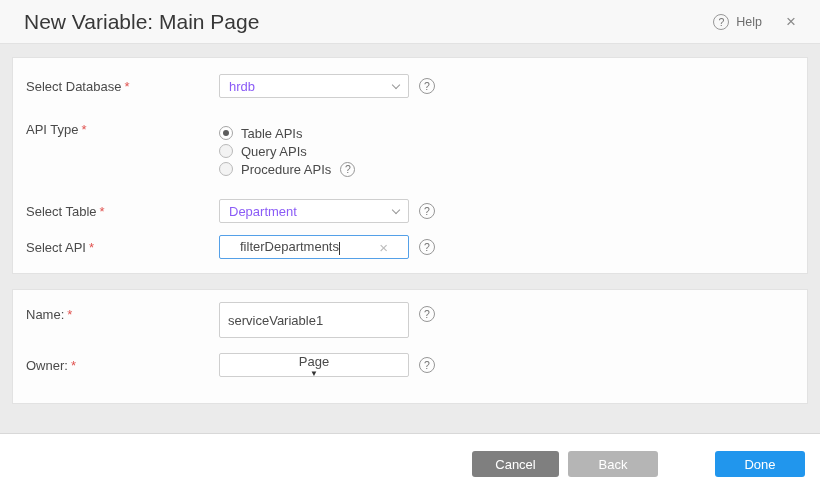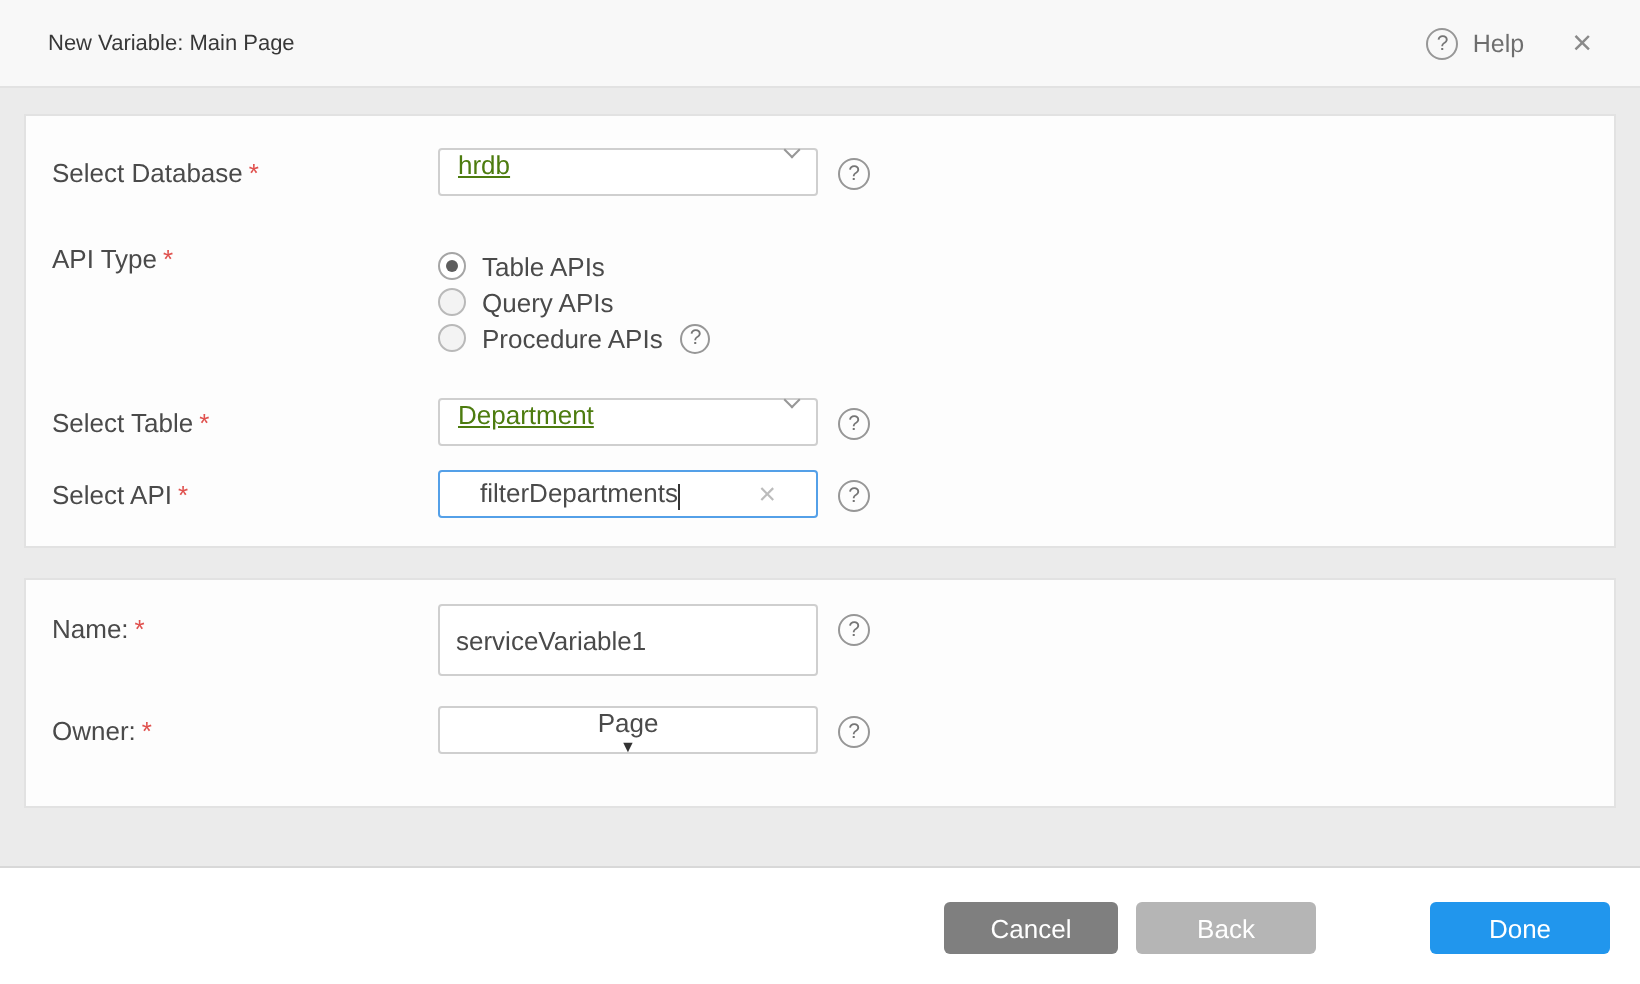--- a/index.html
+++ b/index.html
@@ -10,21 +10,21 @@
     font-size:13px;
     color:#4a4a4a;
     position:relative;
     overflow:hidden;
   }
   
   .header {
     height:44px; background:#f8f8f8; border-bottom:1px solid #e2e2e2;
     display:flex; align-items:center; padding:0 24px;
   }
-  .title { font-size:11px; color:#383838; flex:1; }
+  .title { font-size:21px; color:#383838; flex:1; }
   .help-wrap { display:flex; align-items:center; gap:7px; color:#6e6e6e; font-size:12.5px; cursor:pointer; }
   .qcircle {
     width:16px; height:16px; border:1px solid #979797; border-radius:50%;
     display:inline-flex; align-items:center; justify-content:center;
     font-size:10.5px; color:#757575; flex-shrink:0; background:transparent;
   }
   .close { margin-left:24px; font-size:17px; color:#8a8a8a; cursor:pointer; line-height:1; }
 
   
   .main { padding:13px 12px 0; }
@@ -33,22 +33,22 @@
   .card2 { padding:12px 13px 26px; }
 
   .row { display:flex; align-items:flex-start; }
   .flabel { width:193px; flex-shrink:0; padding-top:5px; color:#4a4a4a; }
   .req { color:#e0524f; margin-left:3px; }
   .control { width:190px; flex-shrink:0; }
   .helpcol { margin-left:10px; padding-top:4px; }
 
   .dropdown {
     height:24px; border:1px solid #cfcfcf; border-radius:2px; background:#fff;
-    display:flex; align-items:flex-start; justify-content:space-between;
-    padding:0 9px; cursor:pointer; color:#4d7c0f;text-decoration:underline;
+    display:flex; align-items:center; justify-content:space-between;
+    padding:0 9px; cursor:pointer; color:#8b5cf6;
   }
   .chev {
     width:6px; height:6px; border-right:1px solid #979797; border-bottom:1px solid #979797;
     transform:rotate(45deg); margin-top:-3px;
   }
   .textinput {
     width:190px; height:36px; border:1px solid #cfcfcf; border-radius:2px;
     background:#fff; padding:0 8px; font:inherit; color:#4a4a4a;
   }
   .inputlike {

